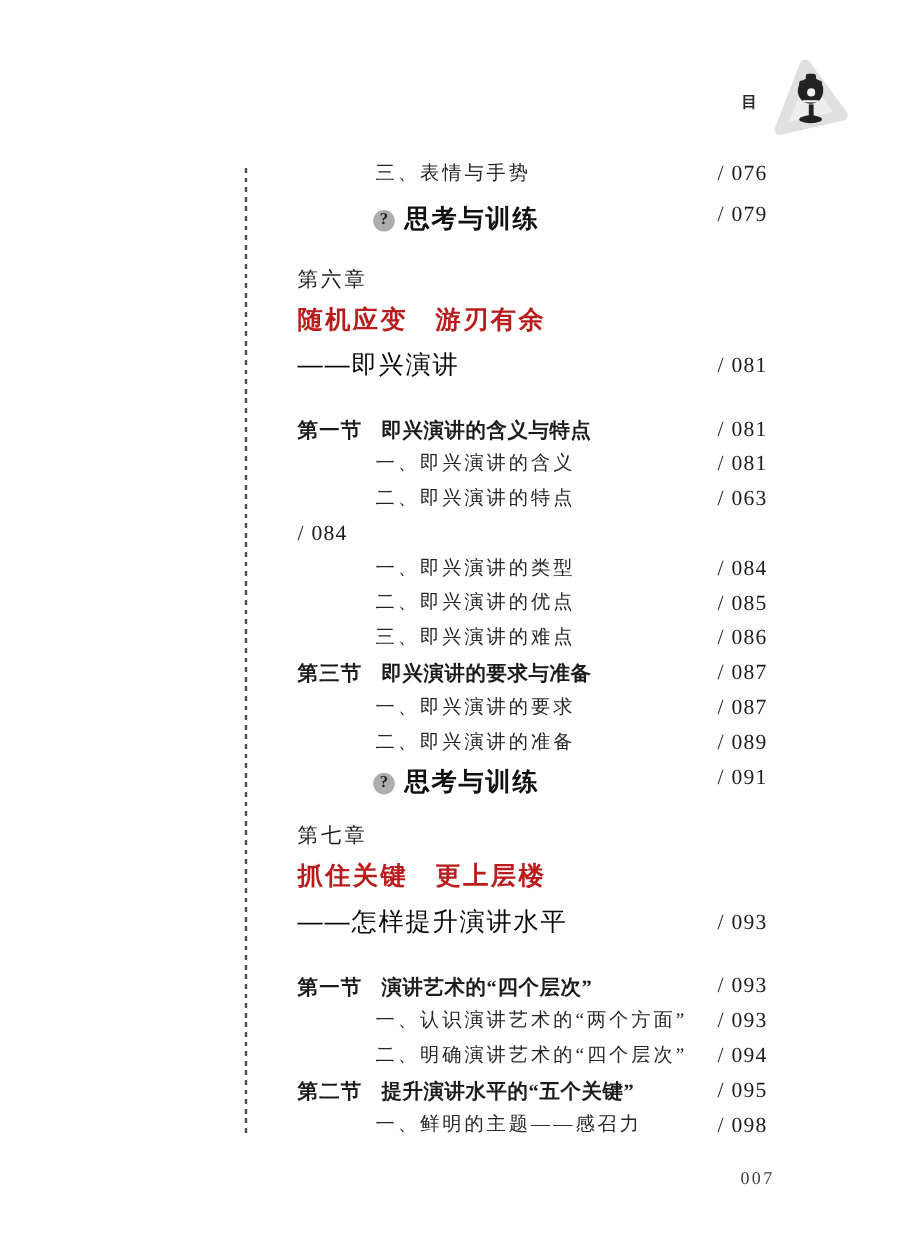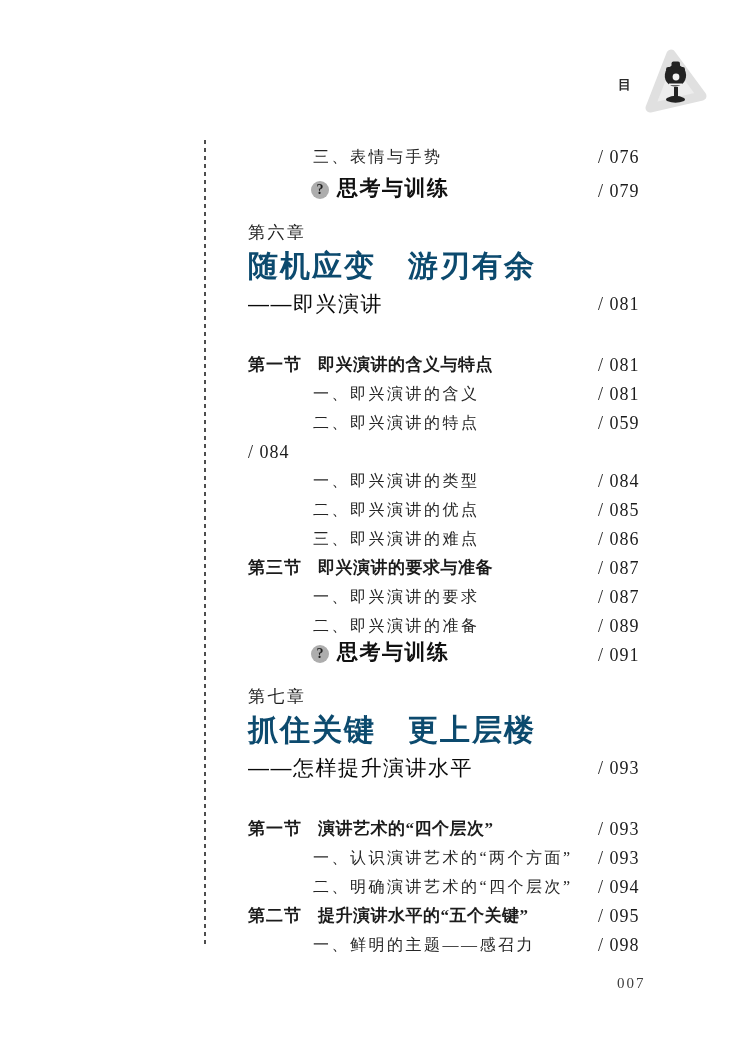--- a/index.html
+++ b/index.html
@@ -26,21 +26,21 @@
   
   .dashed-line {
     position: absolute; left: 204px; top: 140px;
     width: 2px; height: 806px;
     background: repeating-linear-gradient(to bottom, #4d4d4d 0 4px, transparent 4px 8px);
   }
 
   
   .content { position: absolute; left: 248px; top: 134px; width: 412px; }
 
-  .row { display: flex; align-items: flex-end; height: 29px; }
+  .row { display: flex; align-items: flex-start; height: 29px; }
   .row .label-zone { flex: 0 0 350px; white-space: nowrap; }
   .ref {
     font-family: "Liberation Serif", serif;
     font-size: 18px; color: #1c1c1c; letter-spacing: 1px; white-space: nowrap;
   }
 
   .group-top .row { height: 34px; }
 
   .sub-label {
     font-size: 16px; color: #262626; letter-spacing: 2.5px;
@@ -62,21 +62,21 @@
     font-size: 21px; font-weight: 700; color: #111; letter-spacing: 1.5px;
   }
 
   .chapter-block { margin-top: 15px; }
   .ch-number {
     height: 30px; font-size: 17px; color: #1c1c1c; letter-spacing: 2.5px;
     display: flex; align-items: center;
   }
   .ch-title {
     height: 38px; font-family: "Liberation Sans", sans-serif;
-    font-size: 30px; font-weight: 700; color: #0c4a6e; letter-spacing: 2px;
+    font-size: 21px; font-weight: 700; color: #b91c1c; letter-spacing: 2px;
     display: flex; align-items: center; white-space: nowrap;
   }
   .ch-sub-row { height: 38px; align-items: center; }
   .ch-subtitle {
     font-family: "Liberation Sans", sans-serif;
     font-size: 21px; font-weight: 400; color: #0a0a0a; letter-spacing: 1.5px;
     white-space: nowrap;
   }
 
   .section-group { margin-top: 24px; }
@@ -142,21 +142,21 @@
           <span class="section-no">第一节</span><span class="section-text">即兴演讲的含义与特点</span>
         </span>
         <span class="ref">/ 081</span>
       </div>
       <div class="row">
         <span class="label-zone"><span class="sub-label">一、即兴演讲的含义</span></span>
         <span class="ref">/ 081</span>
       </div>
       <div class="row">
         <span class="label-zone"><span class="sub-label">二、即兴演讲的特点</span></span>
-        <span class="ref">/ 059</span>
+        <span class="ref">/ 063</span>
       </div>
       <div class="row">
         <span class="ref">/ 084</span>
       </div>
       <div class="row">
         <span class="label-zone"><span class="sub-label">一、即兴演讲的类型</span></span>
         <span class="ref">/ 084</span>
       </div>
       <div class="row">
         <span class="label-zone"><span class="sub-label">二、即兴演讲的优点</span></span>

